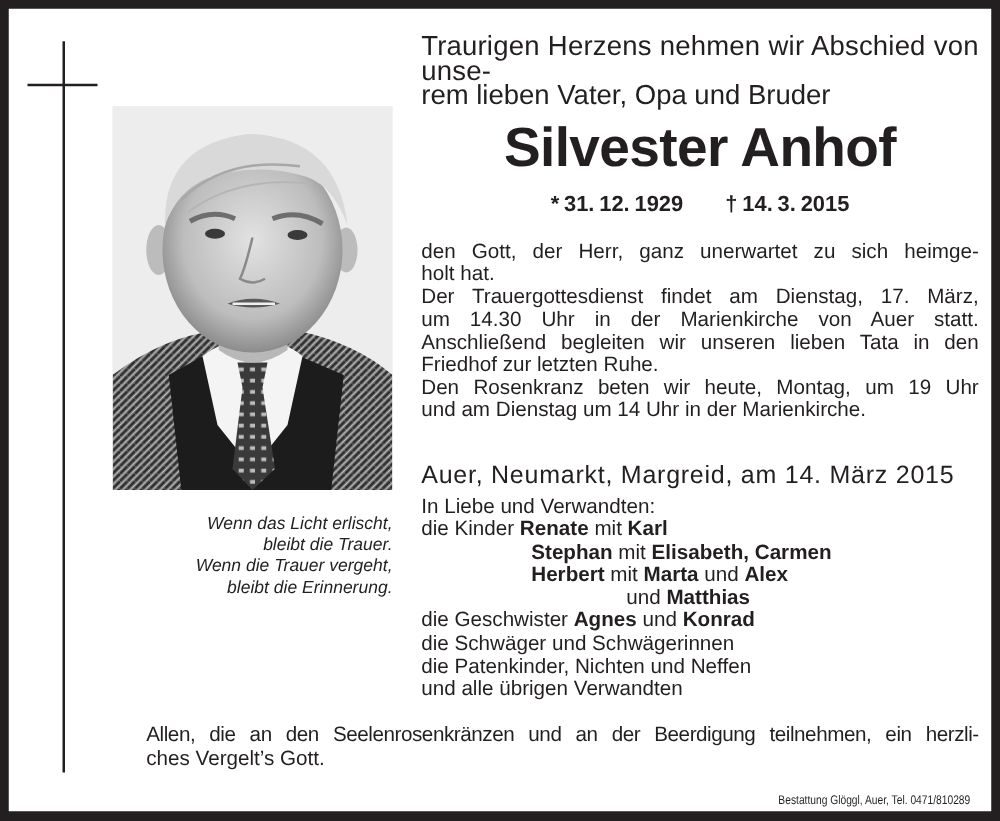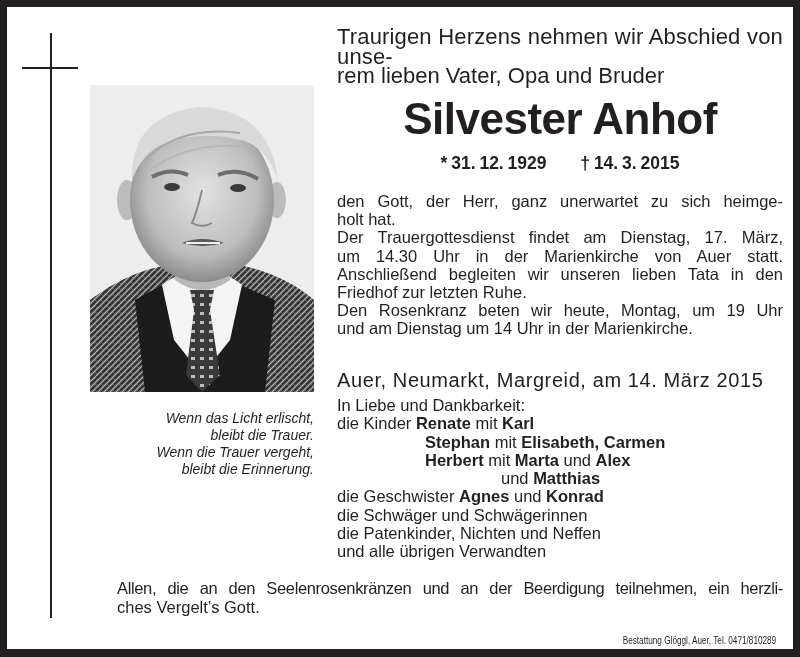--- a/index.html
+++ b/index.html
@@ -176,21 +176,21 @@
     <span class="ln j">um 14.30 Uhr in der Marienkirche von Auer statt.</span>
     <span class="ln j">Anschließend begleiten wir unseren lieben Tata in den</span>
     <span class="ln">Friedhof zur letzten Ruhe.</span>
     <span class="ln j">Den Rosenkranz beten wir heute, Montag, um 19 Uhr</span>
     <span class="ln">und am Dienstag um 14 Uhr in der Marienkirche.</span>
   </div>
 
   <div class="place">Auer, Neumarkt, Margreid, am 14. März 2015</div>
 
   <div class="family">
-    <span class="ln">In Liebe und Dankbarkeit:</span>
+    <span class="ln">In Liebe und Verwandten:</span>
     <span class="ln"><span>die Kinder </span><b>Renate</b><span> mit </span><b>Karl</b></span>
     <span class="ln indent1"><b>Stephan</b><span> mit </span><b>Elisabeth, Carmen</b></span>
     <span class="ln indent1"><b>Herbert</b><span> mit </span><b>Marta</b><span> und </span><b>Alex</b></span>
     <span class="ln indent2"><span>und </span><b>Matthias</b></span>
     <span class="ln"><span>die Geschwister </span><b>Agnes</b><span> und </span><b>Konrad</b></span>
     <span class="ln">die Schwäger und Schwägerinnen</span>
     <span class="ln">die Patenkinder, Nichten und Neffen</span>
     <span class="ln">und alle übrigen Verwandten</span>
   </div>
 

